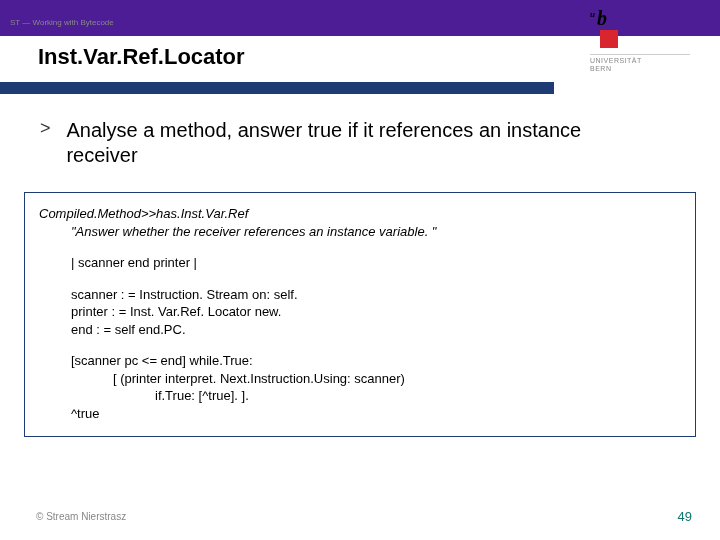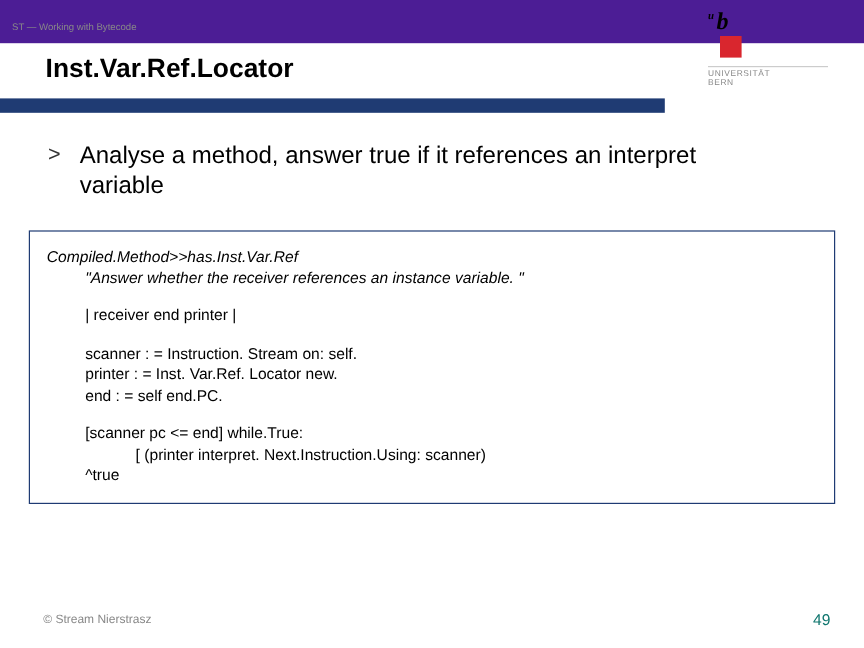--- a/index.html
+++ b/index.html
@@ -143,32 +143,33 @@
     <div>BERN</div>
   </div>
 </div>
 
 <div class="title">Inst.Var.Ref.Locator</div>
 
 <div class="blue-band"></div>
 
 <div class="bullet-block">
   <span class="bullet-marker">&gt;</span>
-  <span class="bullet-text">Analyse a method, answer true if it references an interpret variable</span>
+  <span class="bullet-text">Analyse a method, answer true if it references an instance receiver</span>
 </div>
 
 <div class="code-box">
   <div class="sig">Compiled.Method&gt;&gt;has.Inst.Var.Ref</div>
   <div class="comment">"Answer whether the receiver references an instance variable. "</div>
   <div class="gap"></div>
-  <div class="line">| receiver end printer |</div>
+  <div class="line">| scanner end printer |</div>
   <div class="gap"></div>
   <div class="line">scanner : = Instruction. Stream on: self.</div>
   <div class="line">printer : = Inst. Var.Ref. Locator new.</div>
   <div class="line">end : = self end.PC.</div>
   <div class="gap"></div>
   <div class="line">[scanner pc &lt;= end] while.True:</div>
   <div class="line2">[ (printer interpret. Next.Instruction.Using: scanner)</div>
+  <div class="line3">if.True: [^true]. ].</div>
   <div class="line">^true</div>
 </div>
 
 <div class="footer-left">© Stream Nierstrasz</div>
 <div class="footer-right">49</div>
 
 </body></html>

